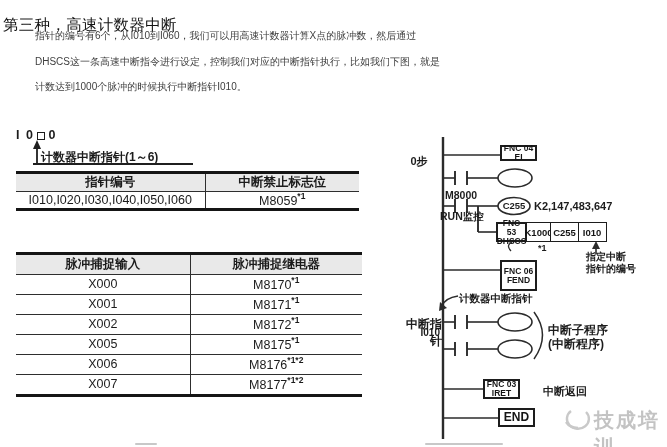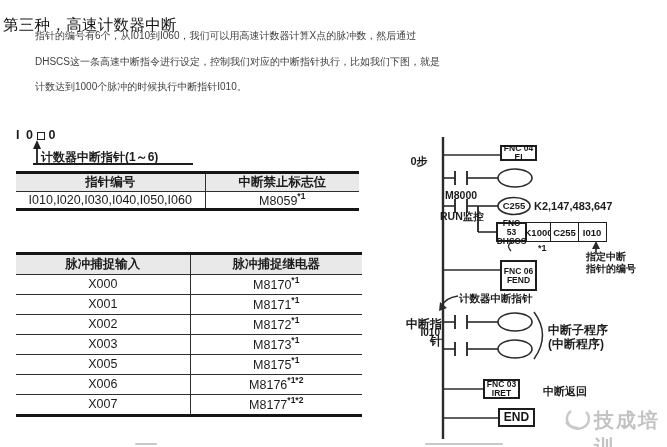--- a/index.html
+++ b/index.html
@@ -100,24 +100,20 @@
           </tr>
       <tr>
             <td>X001</td>
             <td class="colsep"><span>M8171</span><sup class="fn">*1</sup></td>
           </tr>
       <tr>
             <td>X002</td>
             <td class="colsep"><span>M8172</span><sup class="fn">*1</sup></td>
           </tr>
       <tr>
-            <td>X003</td>
-            <td class="colsep"><span>M8173</span><sup class="fn">*1</sup></td>
-          </tr>
-      <tr>
             <td>X005</td>
             <td class="colsep"><span>M8175</span><sup class="fn">*1</sup></td>
           </tr>
       <tr>
             <td>X006</td>
             <td class="colsep"><span>M8176</span><sup class="fn">*1*2</sup></td>
           </tr>
       <tr>
             <td>X007</td>
             <td class="colsep"><span>M8177</span><sup class="fn">*1*2</sup></td>

